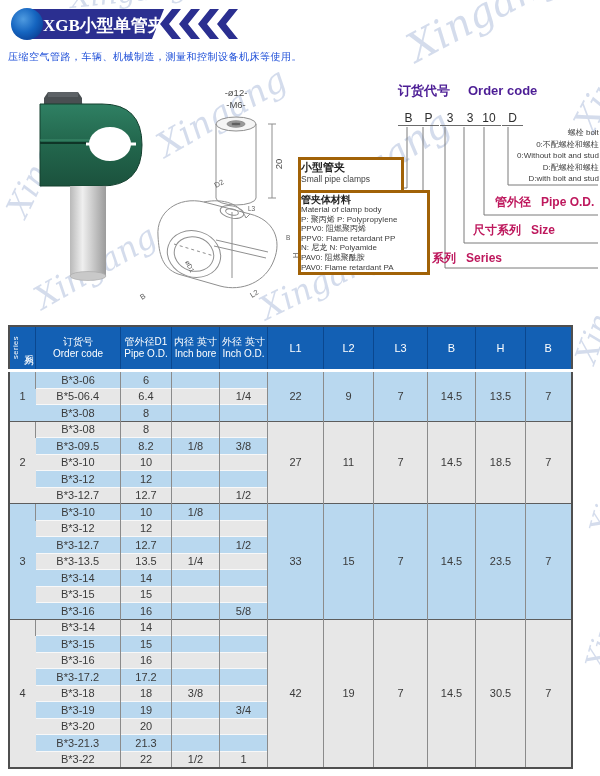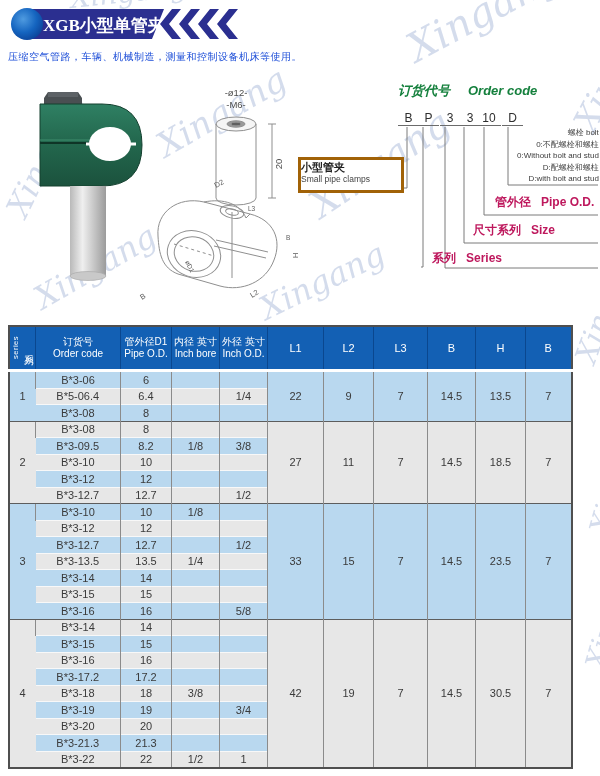--- a/index.html
+++ b/index.html
@@ -8,21 +8,21 @@
   
   .wm{position:absolute;font-family:"DejaVu Serif",serif;font-style:italic;
       color:rgba(128,152,198,.34);white-space:nowrap;z-index:0;}
   
   .banner{position:absolute;left:6px;top:5px;z-index:2;}
   
   .intro{position:absolute;left:8px;top:50px;font-size:10px;color:#1d4ed8;letter-spacing:.5px;z-index:2;}
   
   .absimg{position:absolute;z-index:1;}
   
-  .oc-title{position:absolute;left:398px;top:82px;font-size:13px;font-weight:bold;color:#15803d;z-index:2;font-style:italic;}
+  .oc-title{position:absolute;left:398px;top:82px;font-size:13px;font-weight:bold;color:#4c1d95;z-index:2;}
   .oc-title .en{margin-left:18px;}
   .oc-letter{position:absolute;top:111px;font-size:12px;color:#2e2e2e;text-align:center;
              border-bottom:1px solid #6b6b6b;padding:0 3px;z-index:2;}
   .oc-box{position:absolute;border:3px solid #a16207;background:#fff;z-index:2;text-align:left;}
   .oc-clamp{left:298px;top:157px;width:100px;height:29px;padding-top:1px;}
   .oc-clamp .zh{font-size:11px;font-weight:bold;color:#222;line-height:13px;}
   .oc-clamp .en{font-size:8.5px;color:#444;line-height:10px;}
   .oc-mat{left:298px;top:190px;width:126px;height:78px;font-size:8px;color:#3c3c3c;line-height:9.6px;padding-top:1px;}
   .oc-mat .zh{font-size:10px;font-weight:bold;color:#222;line-height:11px;}
   .oc-bolt{position:absolute;left:517px;top:127px;font-size:8px;color:#3c3c3c;line-height:11.6px;z-index:2;white-space:nowrap;text-align:right;}
@@ -192,20 +192,30 @@
   </div>
   <div class="oc-lab" style="left:432px;top:250px;font-size:12px">
     <span>系列</span><span class="en">Series</span>
   </div>
 
   <div class="oc-box oc-clamp">
     <div class="zh">小型管夹</div>
     <div class="en">Small pipe clamps</div>
   </div>
 
+  <div class="oc-box oc-mat">
+    <div class="zh">管夹体材料</div>
+    <div>Material of clamp body</div>
+    <div>P: 聚丙烯       P: Polypropylene</div>
+    <div>PPV0: 阻燃聚丙烯</div>
+    <div>PPV0: Flame retardant PP</div>
+    <div>N: 尼龙          N: Polyamide</div>
+    <div>PAV0: 阻燃聚酰胺</div>
+    <div>PAV0: Flame retardant PA</div>
+  </div>
 
   <table class="tbl">
     <colgroup>
       <col style="width:22px">
         <col style="width:85px">
         <col style="width:51px">
         <col style="width:48px">
       <col style="width:48px">
         <col style="width:56px">
         <col style="width:50px">

